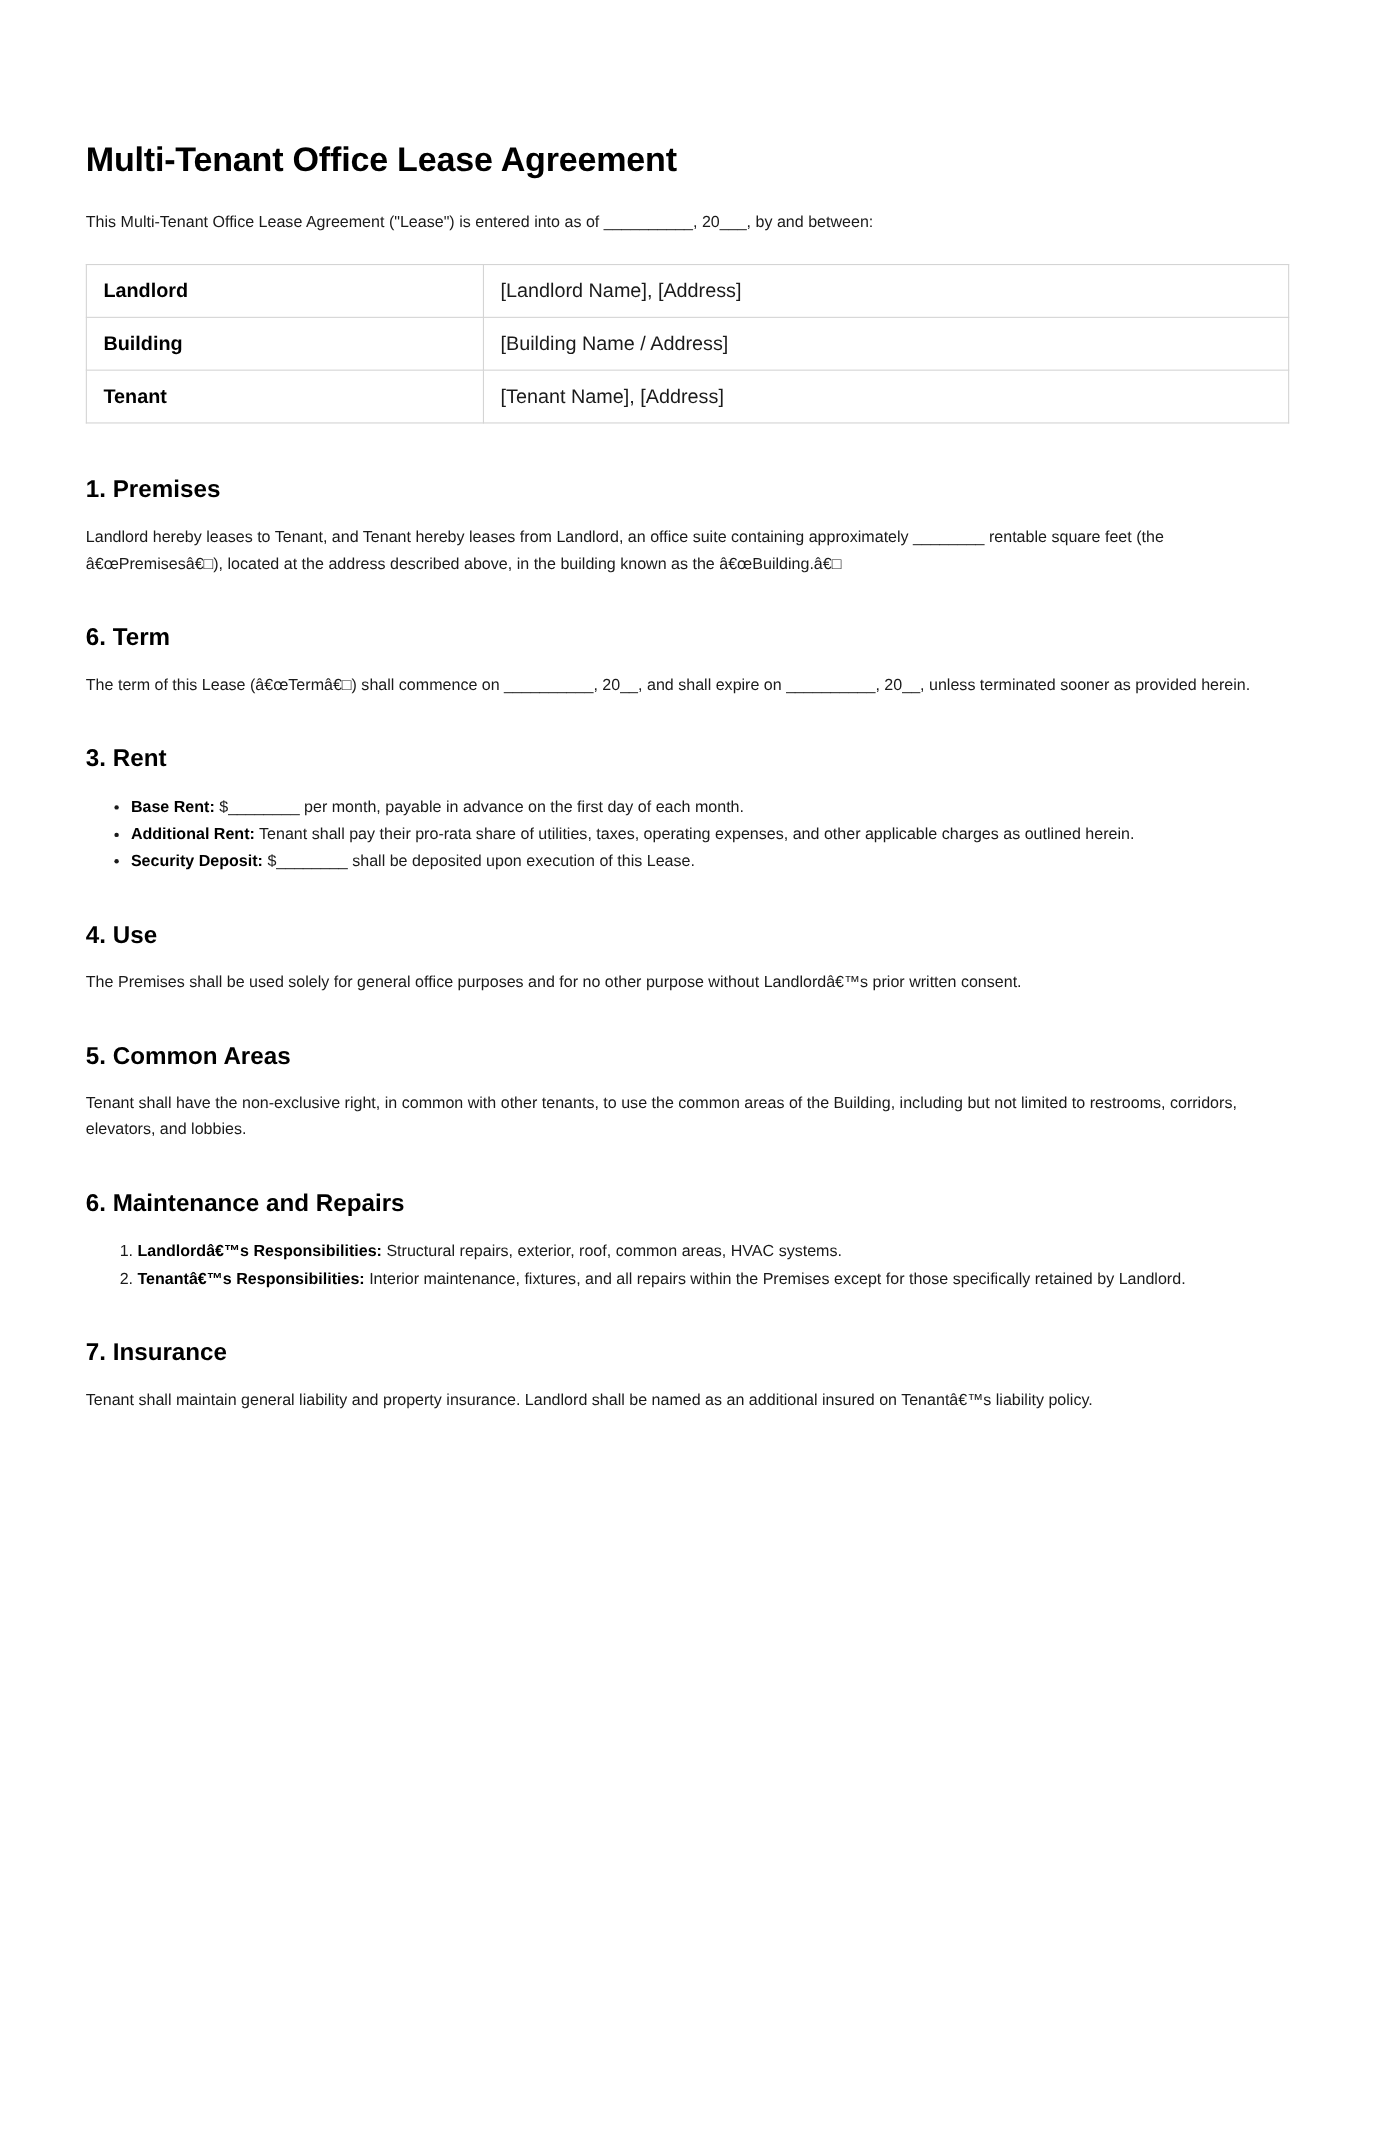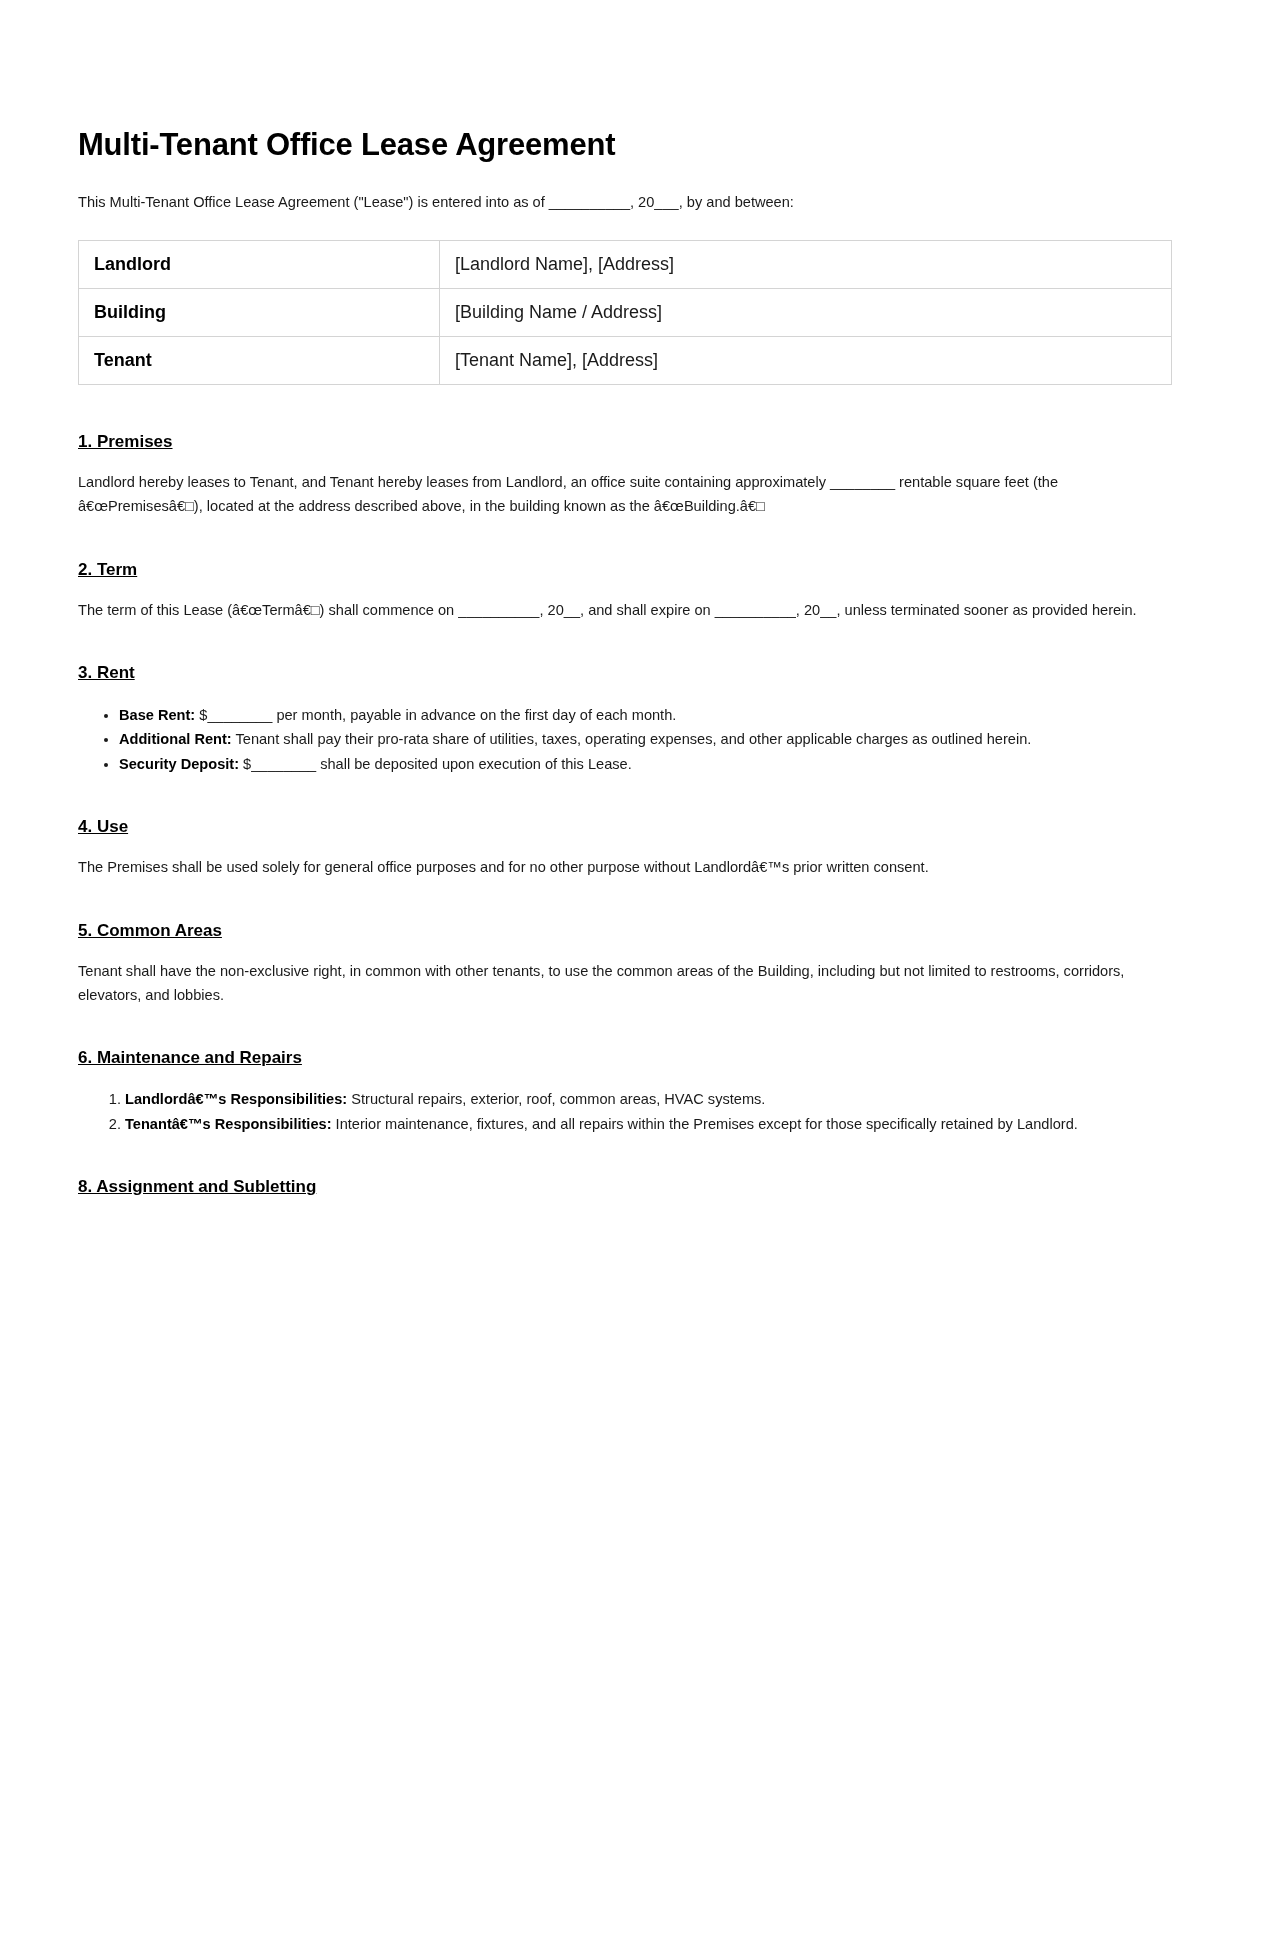--- a/index.html
+++ b/index.html
@@ -64,26 +64,25 @@
     vertical-align: middle;
     height: 14px;
     color: #1a1a1a;
   }
   table.party-table td.label-cell {
     width: 330px;
     font-weight: bold;
     color: #000;
   }
   h2.sec-title {
-    font-size: 17px;
+    font-size: 22px;
     font-weight: bold;
     line-height: 1.3;
     margin: 12px 0 18px 0;
     color: #000;
-    text-decoration: underline;
   }
   section.doc-section {
     margin: 0 0 40px 0;
   }
   section.doc-section p.body-text {
     font-size: 14.6px;
     line-height: 1.62;
     margin: 0;
     color: #1a1a1a;
   }
@@ -127,21 +126,21 @@
           </tr>
         </tbody>
       </table>
 
       <section class="doc-section">
         <h2 class="sec-title">1. Premises</h2>
         <p class="body-text">Landlord hereby leases to Tenant, and Tenant hereby leases from Landlord, an office suite containing approximately ________ rentable square feet (the â€œPremisesâ€□), located at the address described above, in the building known as the â€œBuilding.â€□</p>
       </section>
 
       <section class="doc-section">
-        <h2 class="sec-title">2. Term</h2>
+        <h2 class="sec-title">6. Term</h2>
         <p class="body-text">The term of this Lease (â€œTermâ€□) shall commence on __________, 20__, and shall expire on __________, 20__, unless terminated sooner as provided herein.</p>
       </section>
 
       <section class="doc-section">
         <h2 class="sec-title">3. Rent</h2>
         <ul class="rent-list">
           <li><span class="bold-lead">Base Rent:</span><span> $________ per month, payable in advance on the first day of each month.</span></li>
           <li><span class="bold-lead">Additional Rent:</span><span> Tenant shall pay their pro-rata share of utilities, taxes, operating expenses, and other applicable charges as outlined herein.</span></li>
           <li><span class="bold-lead">Security Deposit:</span><span> $________ shall be deposited upon execution of this Lease.</span></li>
         </ul>
@@ -158,20 +157,24 @@
       </section>
 
       <section class="doc-section">
         <h2 class="sec-title">6. Maintenance and Repairs</h2>
         <ol class="maint-list">
           <li><span class="bold-lead">Landlordâ€™s Responsibilities:</span><span> Structural repairs, exterior, roof, common areas, HVAC systems.</span></li>
           <li><span class="bold-lead">Tenantâ€™s Responsibilities:</span><span> Interior maintenance, fixtures, and all repairs within the Premises except for those specifically retained by Landlord.</span></li>
         </ol>
       </section>
 
+      <section class="doc-section">
+        <h2 class="sec-title">7. Insurance</h2>
+        <p class="body-text">Tenant shall maintain general liability and property insurance. Landlord shall be named as an additional insured on Tenantâ€™s liability policy.</p>
+      </section>
 
       <section class="doc-section">
         <h2 class="sec-title">8. Assignment and Subletting</h2>
       </section>
 
     </article>
   </div>
 </div>
 
 </body></html>

